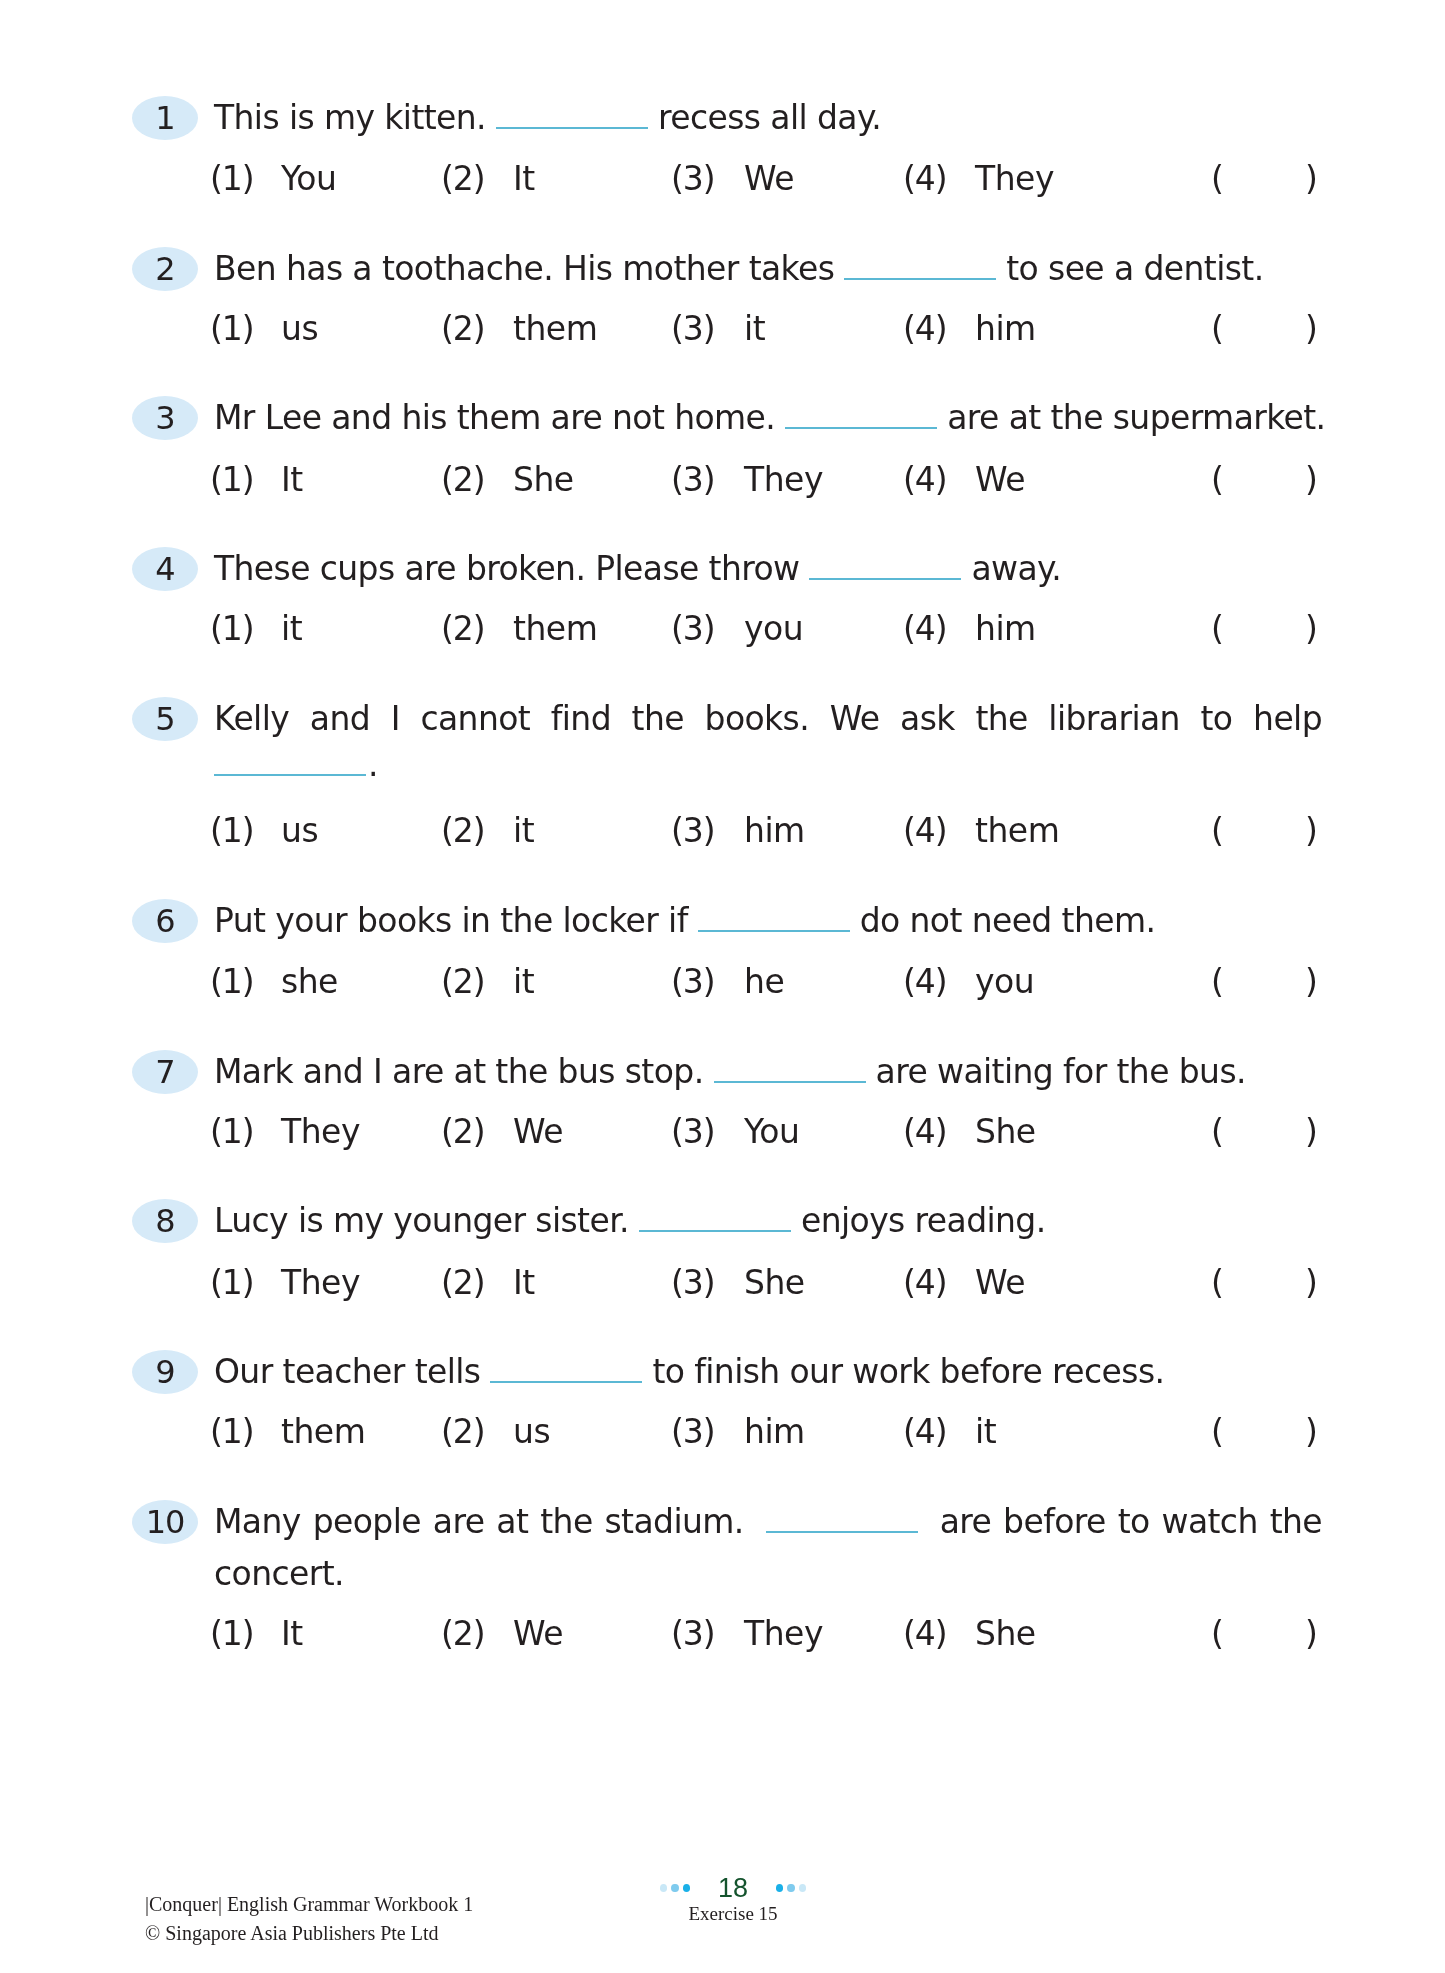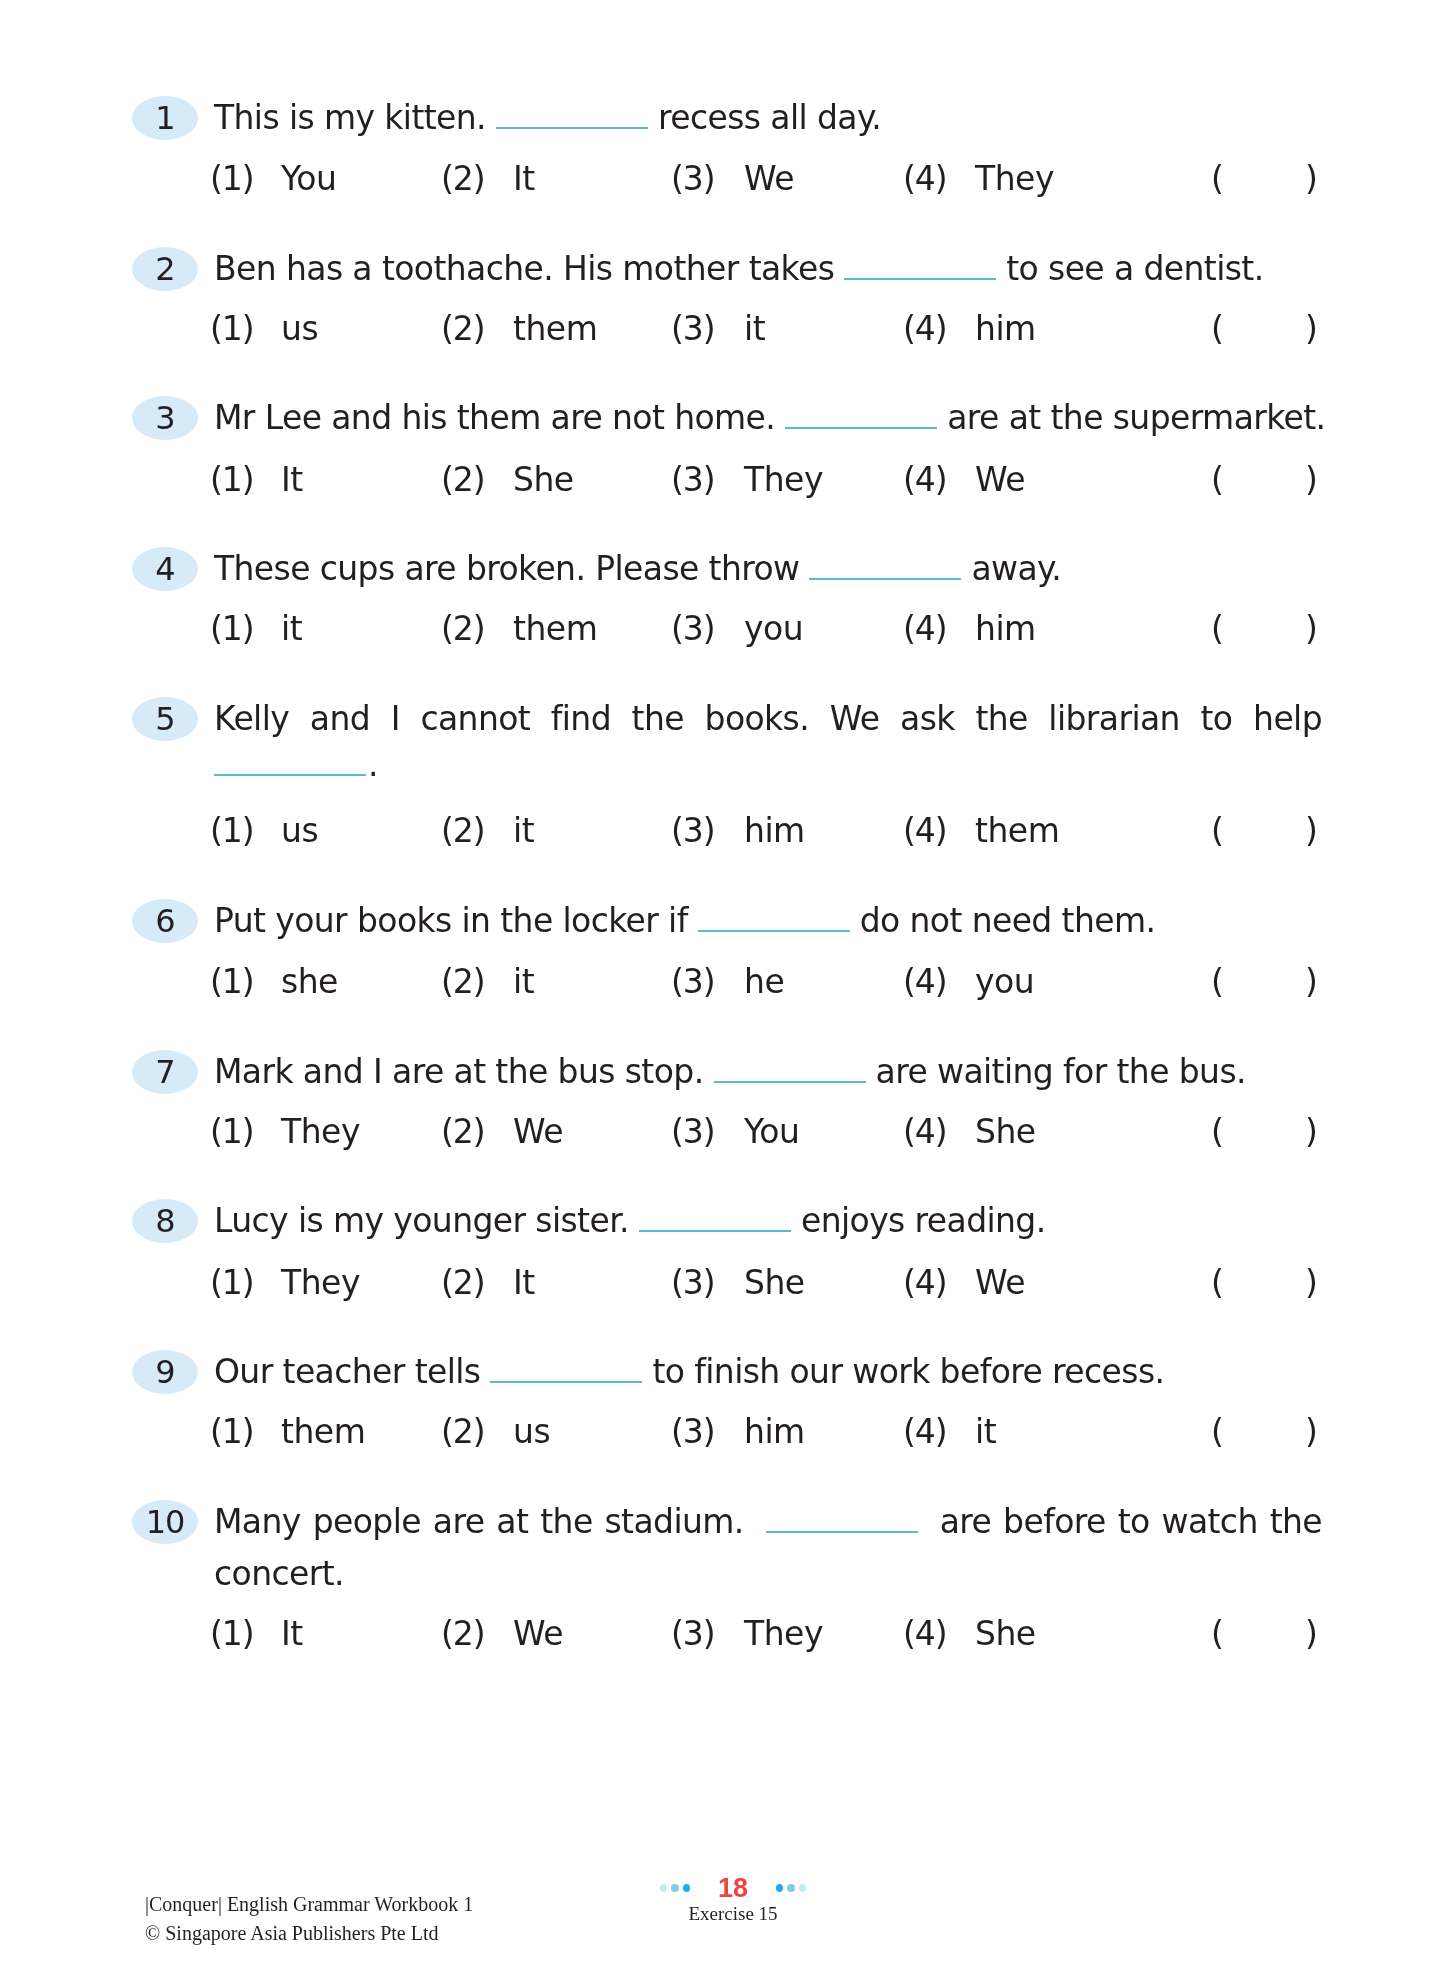--- a/index.html
+++ b/index.html
@@ -22,21 +22,21 @@
   .c1n { left: 210px; } .c1v { left: 281px; }
   .c2n { left: 441px; } .c2v { left: 513px; }
   .c3n { left: 671px; } .c3v { left: 744px; }
   .c4n { left: 903px; } .c4v { left: 975px; }
   .pl { left: 1211px; } .pr { left: 1305px; }
   .footer-left { position: absolute; left: 145px; top: 1890px; font-family: "Liberation Serif", serif;
                  font-size: 20px; line-height: 29px; color: #231f20; }
   .pg { position: absolute; left: 660px; top: 1874px; width: 146px; text-align: center; }
   .pg-row { display: flex; align-items: center; justify-content: center; gap: 4px; height: 28px; }
   .dot { width: 8px; height: 8px; border-radius: 50%; display: inline-block; }
-  .pg-num { font-family: "Liberation Sans", sans-serif; font-weight: bold; font-size: 27px; margin: 0 24px; color: #ef4444; }
+  .pg-num { font-family: "Liberation Sans", sans-serif; font-weight: normal; font-size: 27px; margin: 0 24px; color: #14532d; }
   .pg-ex { font-family: Liberation Serif, serif; font-size: 19px; line-height: 24px; color: #231f20; }
 </style>
 </head>
 <body>
 
 <div class="q" style="top:96px;">
   <div class="num">1</div>
   <div class="stem">
     <span>This is my kitten.</span><span class="blank"></span><span>recess all day.</span>
   </div>

